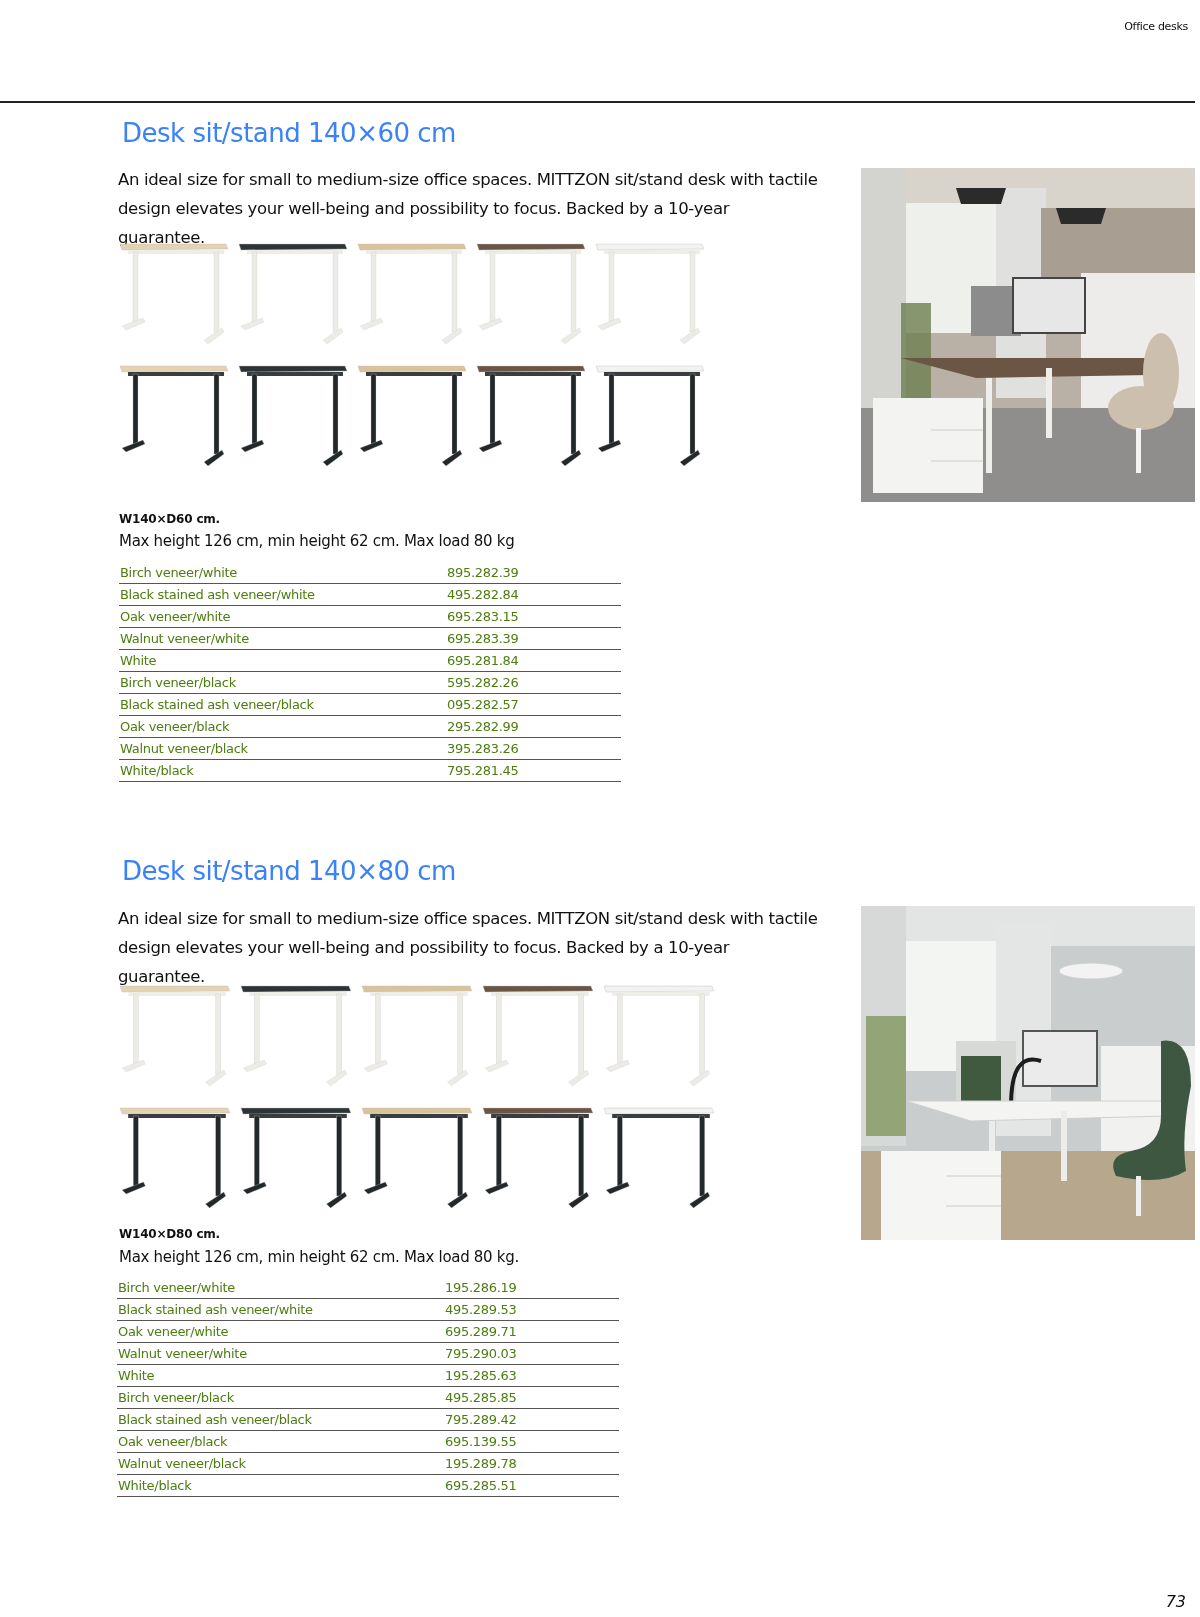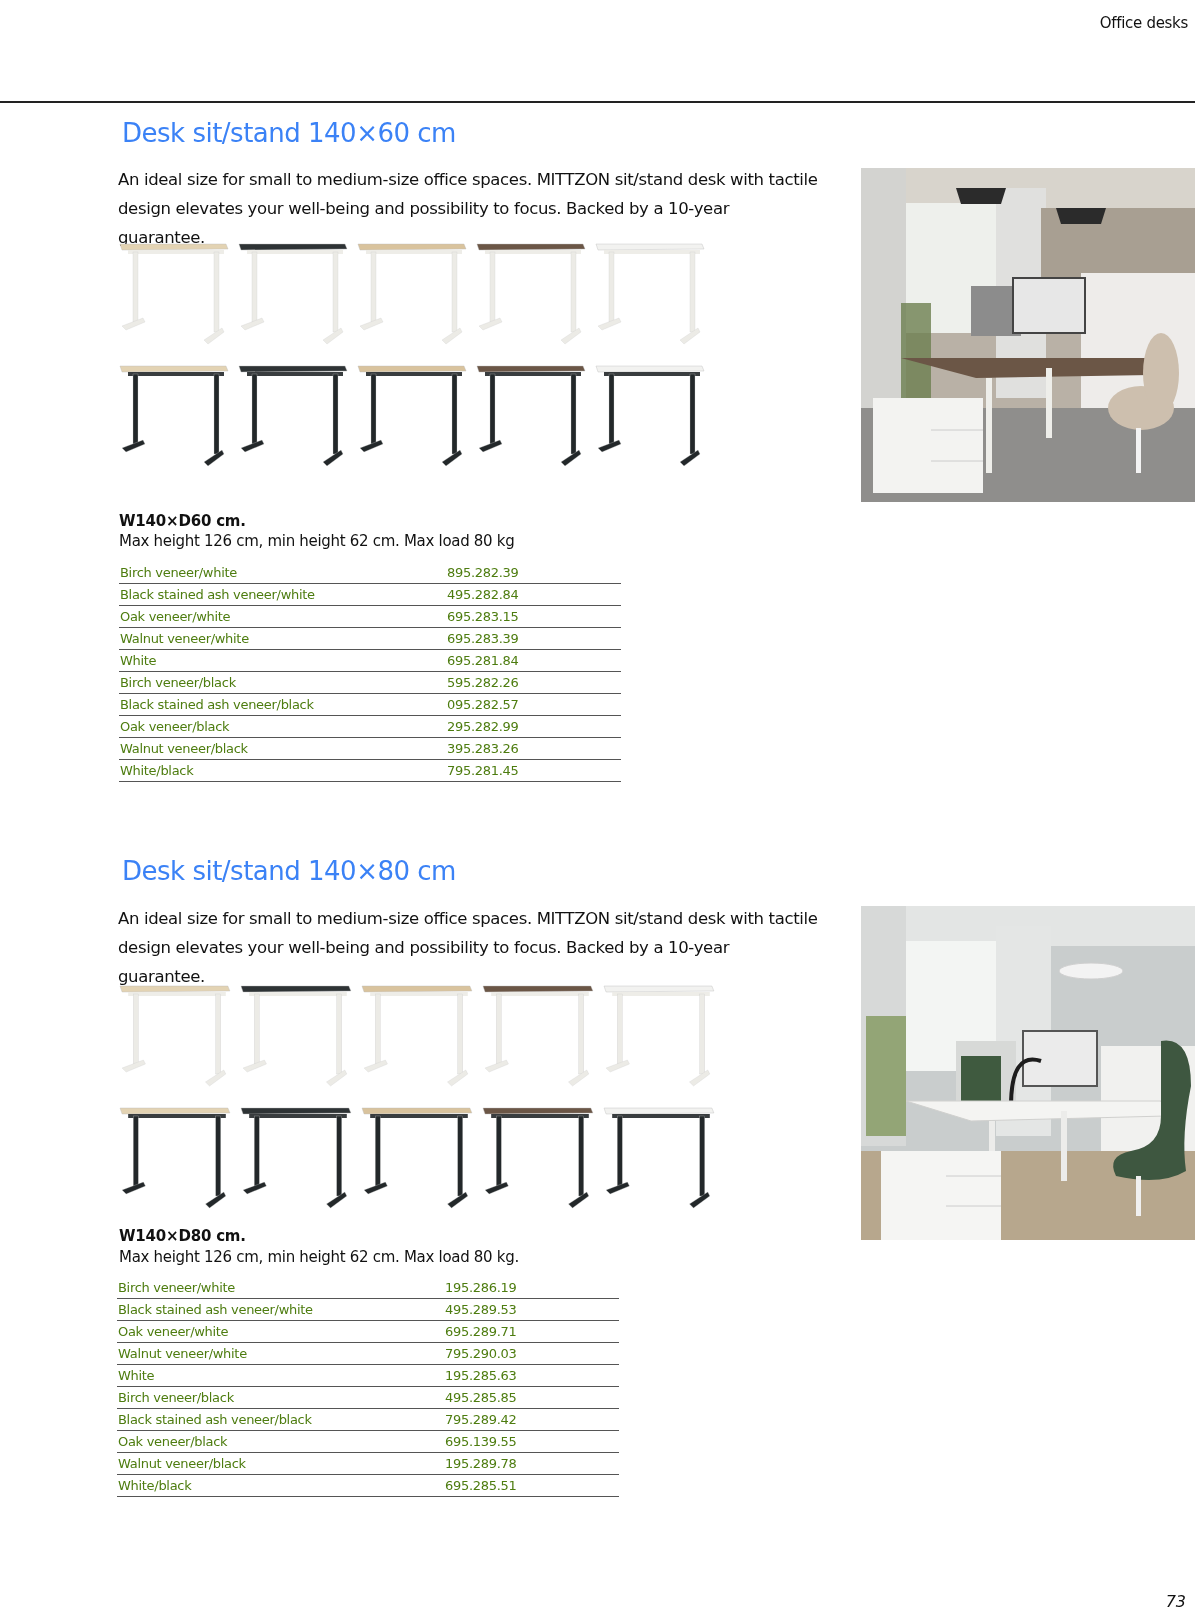--- a/index.html
+++ b/index.html
@@ -1,21 +1,21 @@
 <!DOCTYPE html>
 <html><head>
 <meta charset="utf-8">
 <style>
   * { box-sizing: border-box; margin: 0; padding: 0; }
   html, body { width: 1200px; height: 1617px; background: #ffffff; overflow: hidden; }
   body { position: relative; font-family: "DejaVu Sans", "Liberation Sans", sans-serif; color: #111111; }
 
   .running-head {
-    position: absolute; right: 12px; top: 14px;
-    font-size: 15px; color: #111; letter-spacing: -0.3px;
+    position: absolute; right: 12px; top: 20px;
+    font-size: 11px; color: #111; letter-spacing: -0.3px;
   }
   .top-rule {
     position: absolute; left: 0; top: 101px; width: 1195px; height: 2px; background: #222;
   }
   .page-number {
     position: absolute; right: 14px; top: 1592px; font-size: 16px; color: #111; font-style: italic;
   }
 
   .section { position: absolute; left: 0; width: 1200px; }
   .section-title {
@@ -30,21 +30,21 @@
     display: grid; grid-template-columns: repeat(5, 117px); column-gap: 2px; row-gap: 14px;
   }
   .desk-tile { position: relative; width: 117px; height: 108px; }
   .desk-tile svg { width: 100%; height: 100%; display: block; }
 
   .room-photo {
     position: absolute; left: 861px; width: 334px; height: 334px; overflow: hidden; background: #d8d6d0;
   }
   .room-photo svg { width: 100%; height: 100%; display: block; }
 
-  .spec-bold { position: absolute; left: 119px; font-size: 15px; font-weight: 700; letter-spacing: -0.2px; }
+  .spec-bold { position: absolute; left: 119px; font-size: 12px; font-weight: 700; letter-spacing: -0.2px; }
   .spec-line { position: absolute; left: 119px; font-size: 15px; letter-spacing: -0.3px; }
 
   .variant-table { position: absolute; left: 119px; width: 502px; }
   .variant-row {
     display: flex; height: 22px; align-items: center; border-bottom: 1.5px solid #555;
     font-size: 13px; letter-spacing: -0.3px; color: #4d7c0f;
   }
   .variant-row .name { width: 328px; padding-left: 1px; }
   .variant-row .code { width: 174px; }
 </style>

